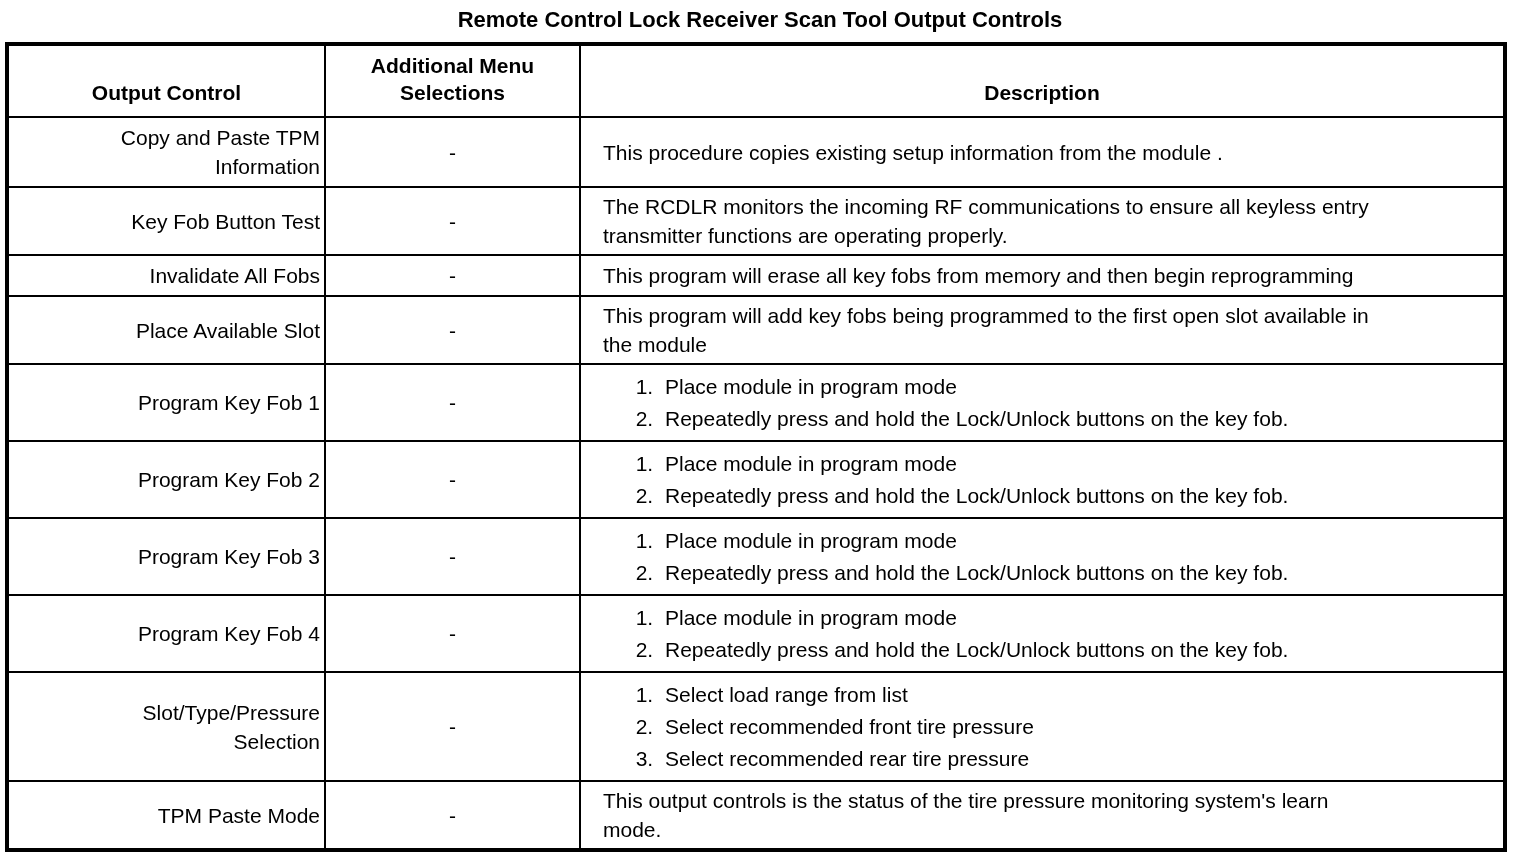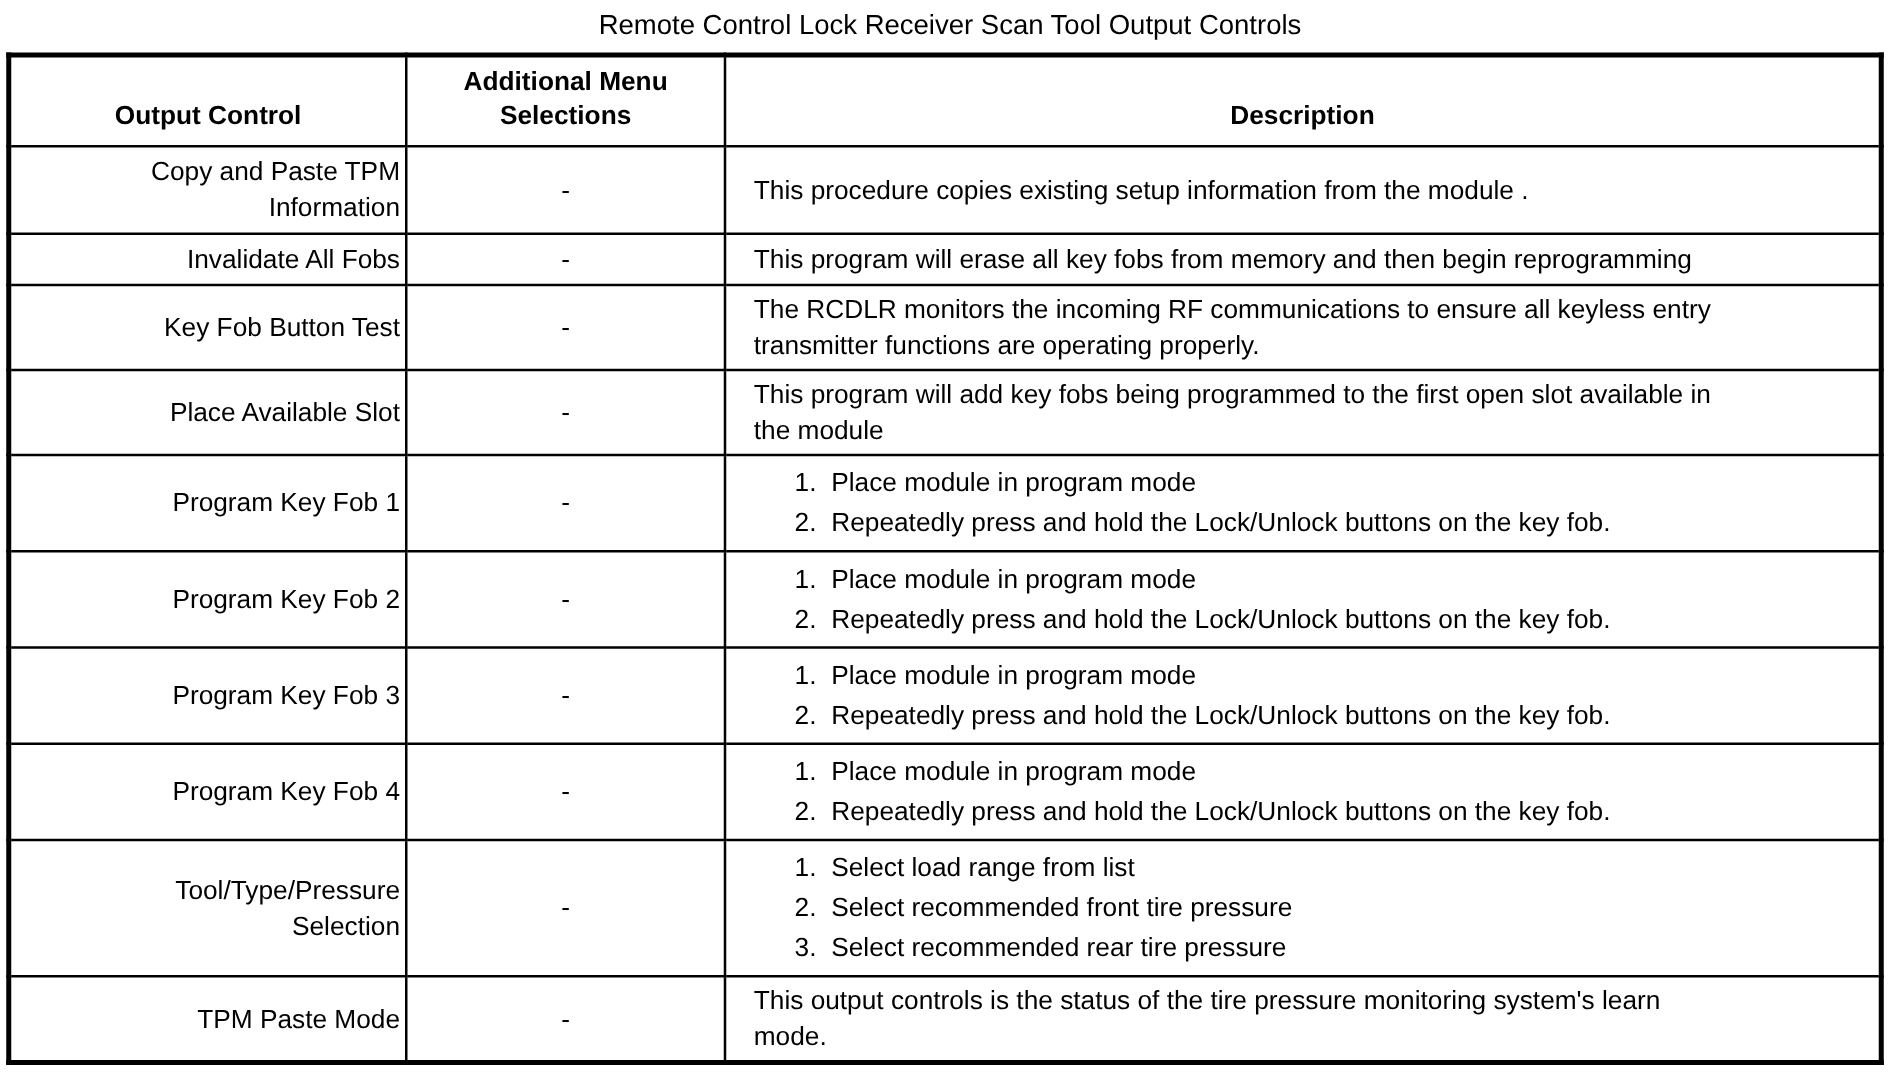--- a/index.html
+++ b/index.html
@@ -11,21 +11,21 @@
     font-family: "Liberation Sans", sans-serif;
   }
   .page {
     width: 1520px;
     height: 864px;
     background: #ffffff;
     overflow: hidden;
   }
   .doc-title {
     text-align: center;
-    font-weight: normal;
+    font-weight: bold;
     font-size: 22px;
     line-height: 28px;
     padding-top: 6px;
     margin-bottom: 8px;
   }
   table.output-table {
     border-collapse: collapse;
     table-layout: fixed;
     width: 1502px;
     margin-left: 5px;
@@ -105,35 +105,35 @@
     <tbody>
         <tr>
           <td class="col-control">Copy and Paste TPM
 Information</td>
           <td class="col-menu">-</td>
           <td class="col-desc">
             <div class="desc-text">This procedure copies existing setup information from the module .</div>
           </td>
         </tr>
         <tr>
-          <td class="col-control">Invalidate All Fobs</td>
-          <td class="col-menu">-</td>
-          <td class="col-desc">
-            <div class="desc-text">This program will erase all key fobs from memory and then begin reprogramming</div>
-          </td>
-        </tr>
-        <tr>
           <td class="col-control">Key Fob Button Test</td>
           <td class="col-menu">-</td>
           <td class="col-desc">
             <div class="desc-text">The RCDLR monitors the incoming RF communications to ensure all keyless entry
 transmitter functions are operating properly.</div>
           </td>
         </tr>
         <tr>
+          <td class="col-control">Invalidate All Fobs</td>
+          <td class="col-menu">-</td>
+          <td class="col-desc">
+            <div class="desc-text">This program will erase all key fobs from memory and then begin reprogramming</div>
+          </td>
+        </tr>
+        <tr>
           <td class="col-control">Place Available Slot</td>
           <td class="col-menu">-</td>
           <td class="col-desc">
             <div class="desc-text">This program will add key fobs being programmed to the first open slot available in
 the module</div>
           </td>
         </tr>
         <tr>
           <td class="col-control">Program Key Fob 1</td>
           <td class="col-menu">-</td>
@@ -168,21 +168,21 @@
           <td class="col-control">Program Key Fob 4</td>
           <td class="col-menu">-</td>
           <td class="col-desc">
             <ol>
               <li>Place module in program mode</li>
               <li>Repeatedly press and hold the Lock/Unlock buttons on the key fob.</li>
             </ol>
           </td>
         </tr>
         <tr>
-          <td class="col-control">Tool/Type/Pressure
+          <td class="col-control">Slot/Type/Pressure
 Selection</td>
           <td class="col-menu">-</td>
           <td class="col-desc">
             <ol>
               <li>Select load range from list</li>
               <li>Select recommended front tire pressure</li>
               <li>Select recommended rear tire pressure</li>
             </ol>
           </td>
         </tr>

